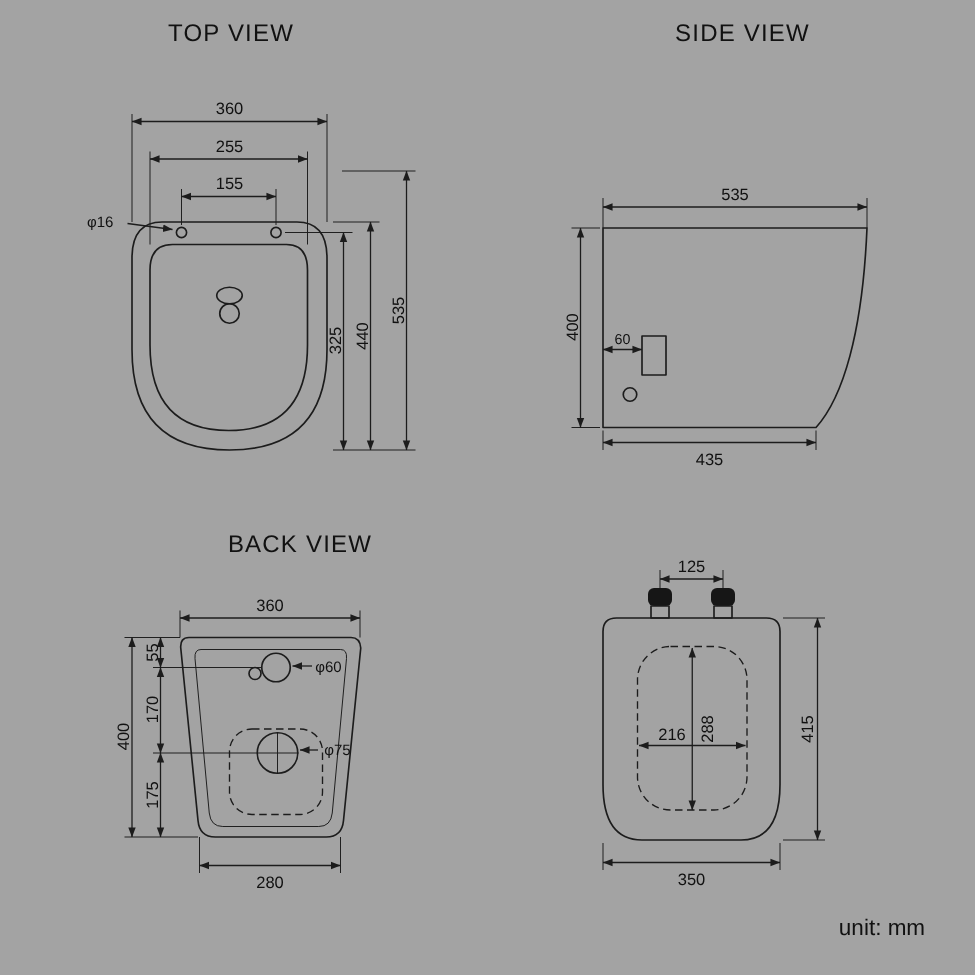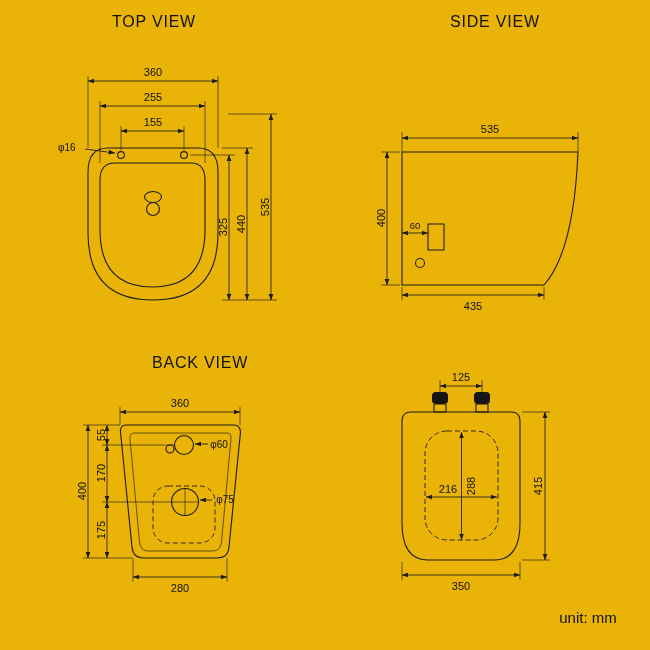--- a/index.html
+++ b/index.html
@@ -1,16 +1,16 @@
 <!DOCTYPE html>
 <html><head>
 <meta charset="utf-8">
 <style>
   html,body{margin:0;padding:0;background:#ffffff;width:650px;height:650px;}
-  .page{position:relative;width:650px;height:650px;background:#eab308;overflow:hidden;}
+  .page{position:relative;width:650px;height:650px;background:#a3a3a3;overflow:hidden;}
   svg{display:block;}
   text{font-family:"Liberation Sans", sans-serif;fill:#111;}
   .title{font-size:16px;font-weight:500;letter-spacing:0.8px;}
   .t{font-size:11px;}
   .small{font-size:10px;}
   .tiny{font-size:9.5px;}
   .unit{font-size:15px;}
   .outline{stroke:#1c1c1c;stroke-width:1.1;fill:none;stroke-linejoin:round;}
   .dim{stroke:#1c1c1c;stroke-width:0.85;fill:none;}
   .ext{stroke:#1c1c1c;stroke-width:0.65;fill:none;}

